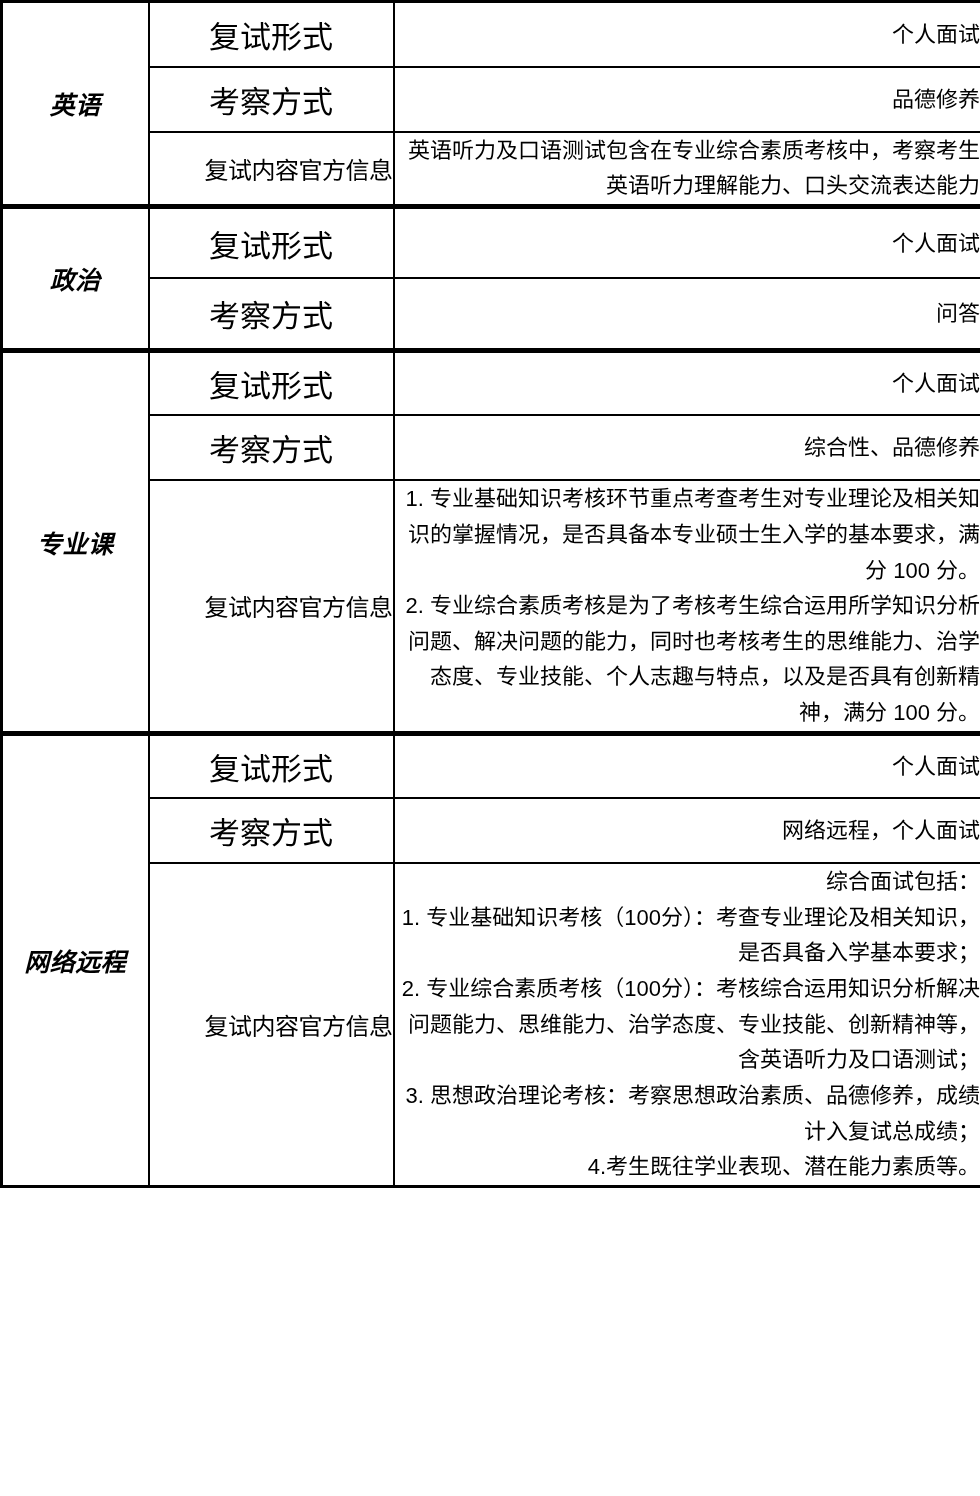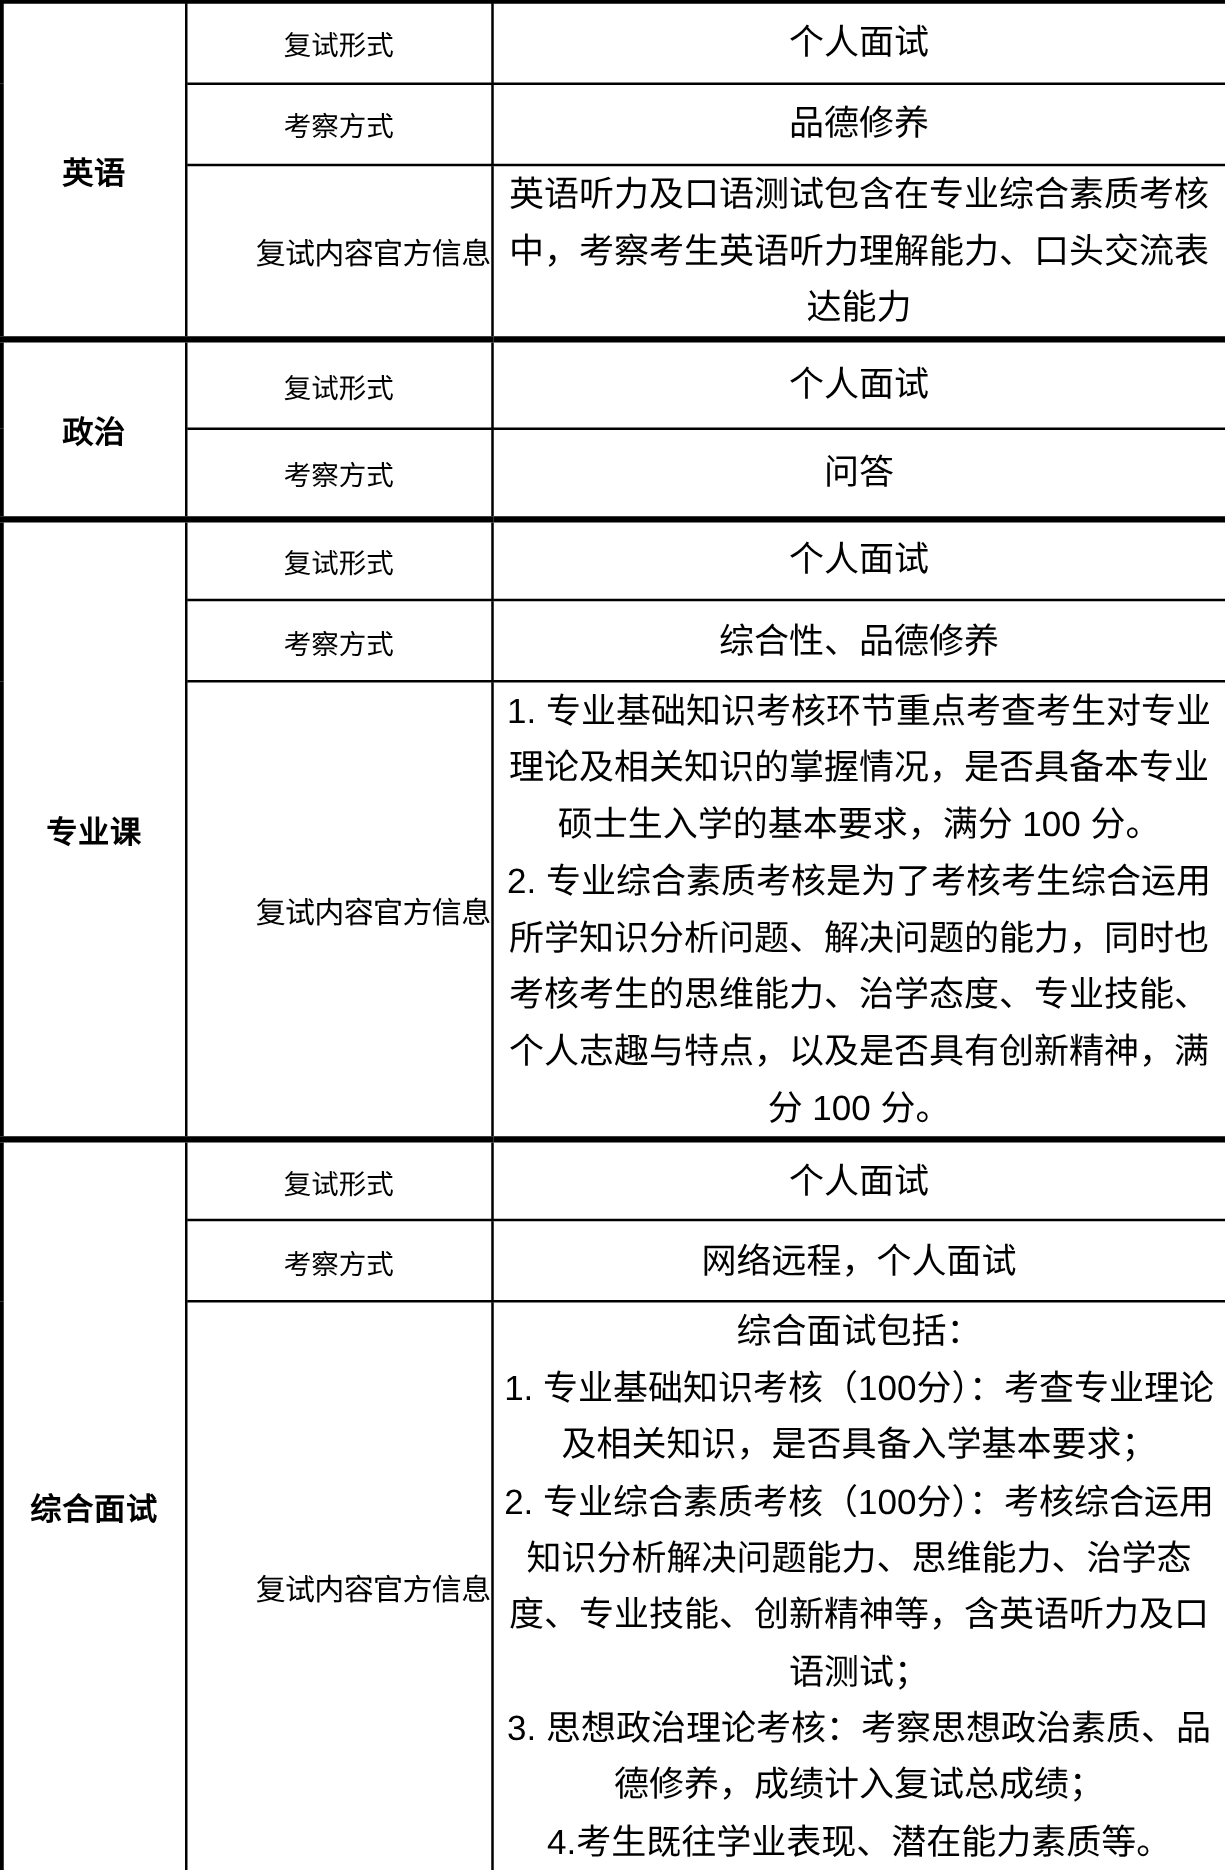--- a/index.html
+++ b/index.html
@@ -41,39 +41,40 @@
   col.c-value   { width: 588px; }
 
   
   td.subject-cell {
     text-align: center;
     vertical-align: middle;
     font-weight: bold;
     font-size: 25px;
     letter-spacing: 0.5px;
     border-right-width: 3px;
+    font-style: italic;
   }
   
   td.field-cell {
     text-align: center;
     vertical-align: middle;
-    font-size: 22px;
+    font-size: 31px;
     padding: 6px 4px;
     border-right-width: 3px;
   }
   td.field-cell.tight {
     font-size: 24px;
     letter-spacing: -0.5px;
     text-align: right;
   }
   
   td.value-cell {
-    text-align: center;
+    text-align: right;
     vertical-align: middle;
-    font-size: 28px;
+    font-size: 22px;
     line-height: 1.62;
     padding: 10px 18px 10px 20px;
     white-space: pre-line;
     word-break: break-all;
   }
   td.value-cell.single {
     line-height: 1.5;
     padding-top: 8px;
     padding-bottom: 8px;
   }
@@ -129,21 +130,21 @@
         <tr class="r-short">
           <td class="field-cell">考察方式</td>
           <td class="value-cell single">综合性、品德修养</td>
         </tr>
         <tr class="section-end">
           <td class="field-cell tight">复试内容官方信息</td>
           <td class="value-cell">1. 专业基础知识考核环节重点考查考生对专业理论及相关知识的掌握情况，是否具备本专业硕士生入学的基本要求，满分 100 分。
 2. 专业综合素质考核是为了考核考生综合运用所学知识分析问题、解决问题的能力，同时也考核考生的思维能力、治学态度、专业技能、个人志趣与特点，以及是否具有创新精神，满分 100 分。</td>
         </tr>
         <tr class="section-start r-short">
-          <td class="subject-cell" rowspan="3">综合面试</td>
+          <td class="subject-cell" rowspan="3">网络远程</td>
           <td class="field-cell">复试形式</td>
           <td class="value-cell single">个人面试</td>
         </tr>
         <tr class="r-short">
           <td class="field-cell">考察方式</td>
           <td class="value-cell single">网络远程，个人面试</td>
         </tr>
         <tr>
           <td class="field-cell tight">复试内容官方信息</td>
           <td class="value-cell">综合面试包括：

